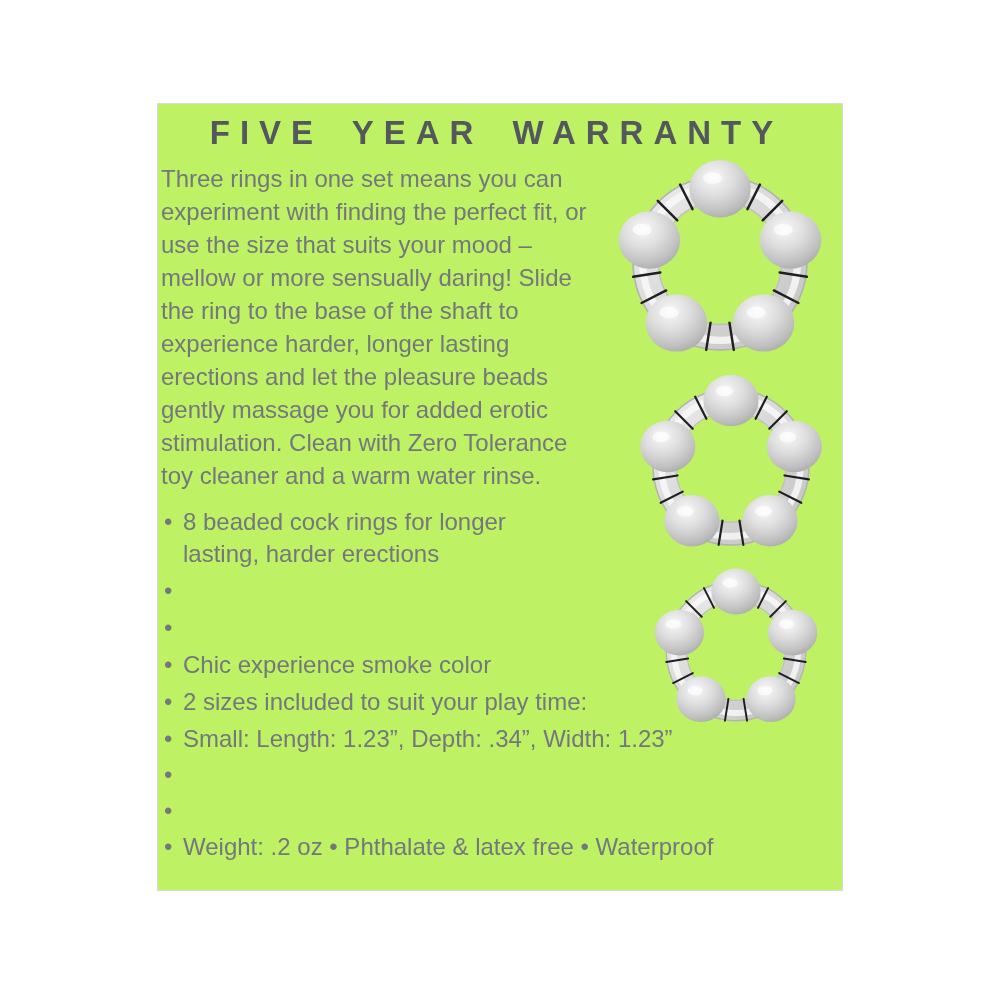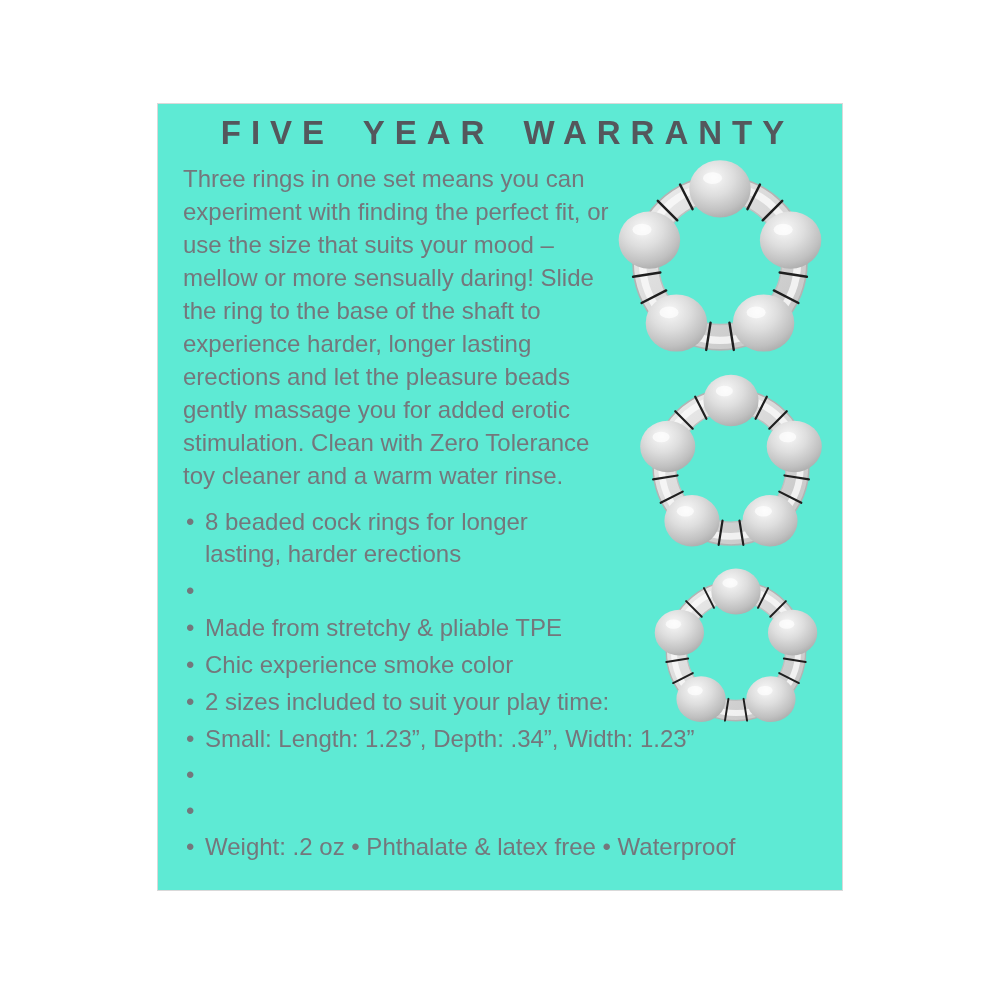--- a/index.html
+++ b/index.html
@@ -1,21 +1,21 @@
 <!DOCTYPE html>
 <html><head>
 <meta charset="utf-8">
 <style>
   html,body{margin:0;padding:0;background:#ffffff;}
   body{width:1000px;height:1000px;position:relative;font-family:"Liberation Sans",sans-serif;overflow:hidden;}
 
   .card{
     position:absolute;left:157px;top:103px;width:686px;min-height:788px;
-    box-sizing:border-box;border:1px solid #d9d9d9;background:#5eead4;
-    padding:10px 10px 0 25px;
+    box-sizing:border-box;border:1px solid #d9d9d9;background:#bef264;
+    padding:10px 10px 0 3px;
   }
 
   .title{
     margin:0;text-align:center;
     font-size:33px;line-height:38px;font-weight:700;
     letter-spacing:10px;word-spacing:10px;color:#54575c;
   }
 
   .desc{
     margin:10px 0 0 0;width:505px;
@@ -115,21 +115,20 @@
       <li>
         <span class="dot">•</span>
         <span class="txt">8 beaded cock rings for longer
 lasting, harder erections</span>
       </li>
       <li>
         <span class="dot">•</span>
       </li>
       <li>
         <span class="dot">•</span>
-        <span class="txt">Made from stretchy &amp; pliable TPE</span>
       </li>
       <li>
         <span class="dot">•</span>
         <span class="txt">Chic experience smoke color</span>
       </li>
       <li>
         <span class="dot">•</span>
         <span class="txt">2 sizes included to suit your play time:</span>
       </li>
     </ul>

